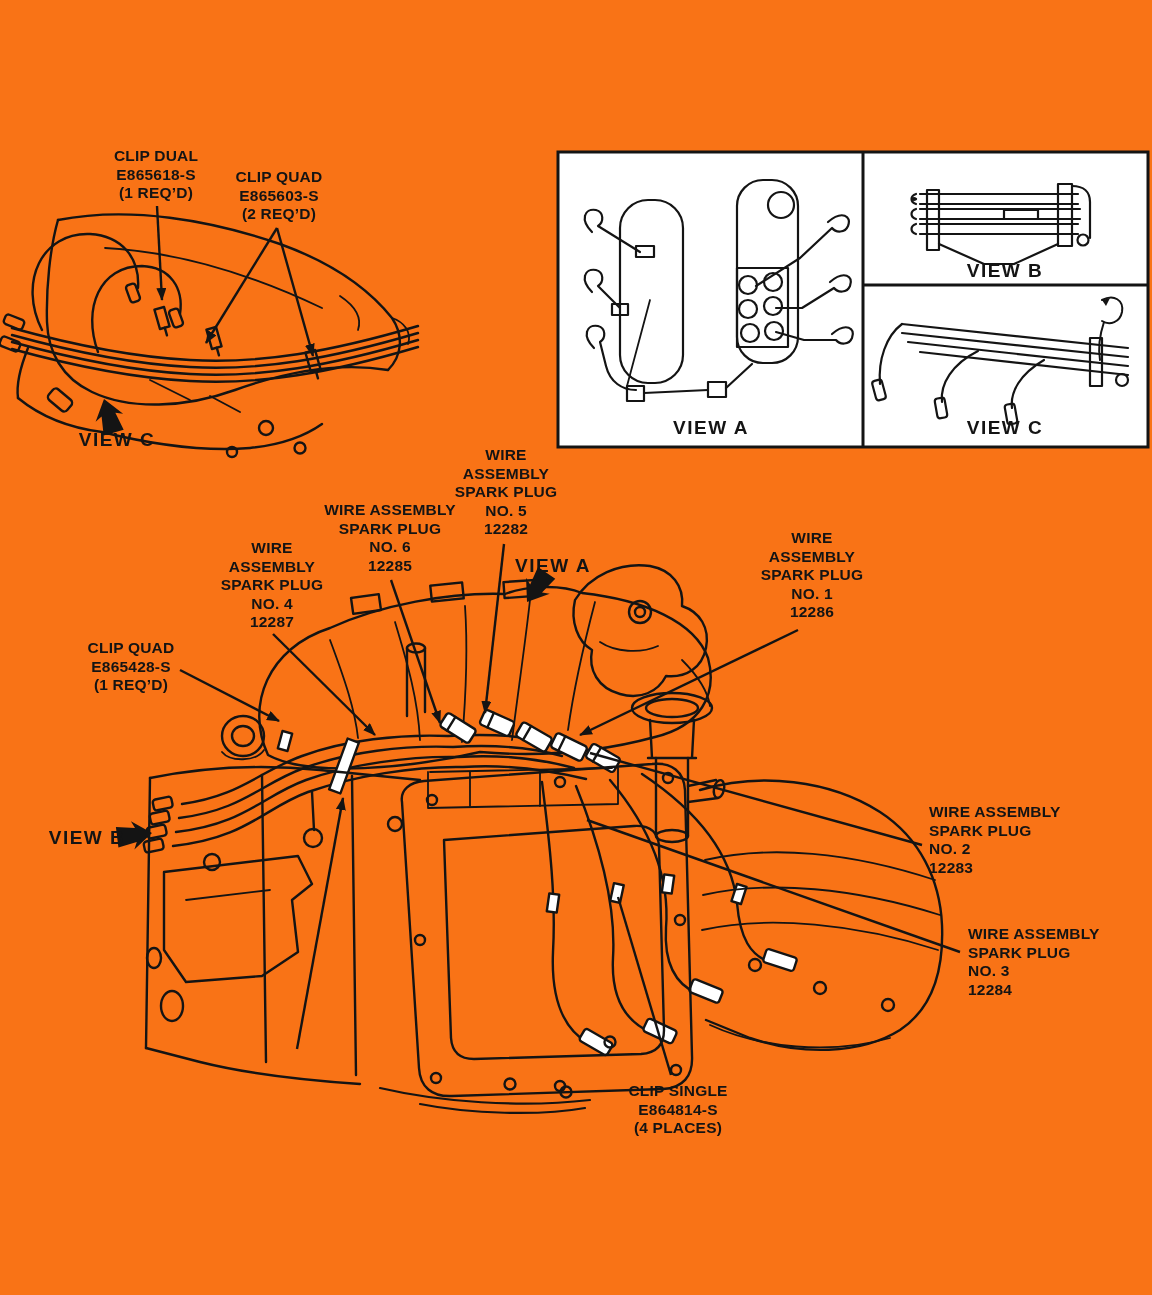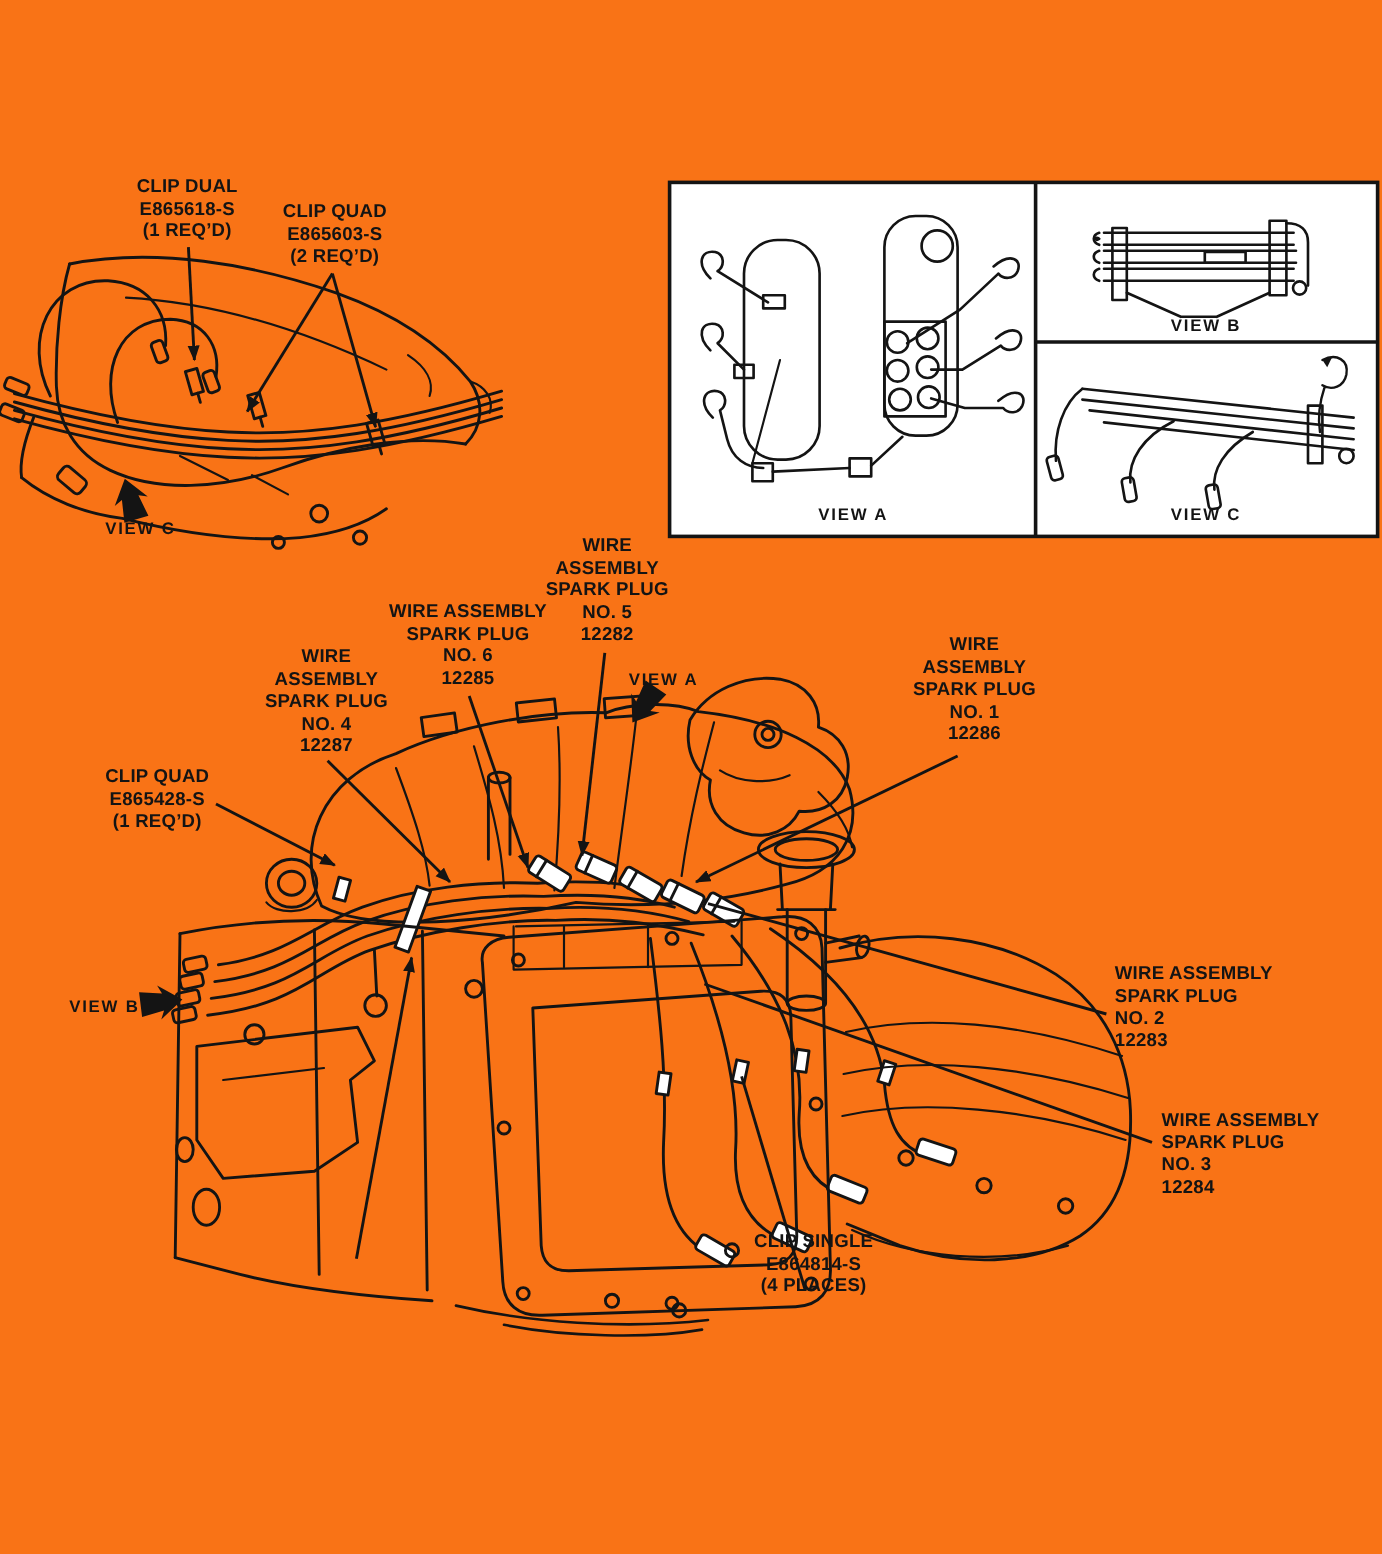--- a/index.html
+++ b/index.html
@@ -3,21 +3,21 @@
 <meta charset="utf-8">
 <style>
   html,body{margin:0;padding:0;background:#e8e8e8;}
   .page{position:relative;width:1152px;height:1295px;background:#f97316;overflow:hidden;
         font-family:Liberation Sans, sans-serif;}
   svg{position:absolute;left:0;top:0;}
   .callout{position:absolute;font-weight:bold;font-size:15.5px;line-height:18.5px;
            letter-spacing:.2px;color:#141414;text-align:center;transform:translateX(-50%);
            white-space:pre-line;}
   .callout.al{left:auto;text-align:left;transform:none;}
-  .viewlab{position:absolute;font-weight:bold;font-size:14px;line-height:20px;
+  .viewlab{position:absolute;font-weight:bold;font-size:19px;line-height:20px;
            letter-spacing:1.5px;color:#141414;white-space:nowrap;transform:translateX(-50%);}
 </style>
 </head>
 <body>
 
 <div class="page">
 
 <svg width="1152" height="1295" viewBox="0 0 1152 1295">
   <defs>
     <marker id="ah" markerWidth="16" markerHeight="14" refX="12" refY="5" orient="auto" markerUnits="userSpaceOnUse">
@@ -351,21 +351,21 @@
 E865428-S
 (1 REQ’D)</div>
 <div class="callout al" style="left:929px;top:803px;">WIRE ASSEMBLY
 SPARK PLUG
 NO. 2
 12283</div>
 <div class="callout al" style="left:968px;top:925px;">WIRE ASSEMBLY
 SPARK PLUG
 NO. 3
 12284</div>
-<div class="callout" style="left:678px;top:1026px;">CLIP SINGLE
+<div class="callout" style="left:678px;top:1082px;">CLIP SINGLE
 E864814-S
 (4 PLACES)</div>
 
 <div class="viewlab" style="left:117px;top:430px;">VIEW C</div>
 <div class="viewlab" style="left:553px;top:556px;">VIEW A</div>
 <div class="viewlab" style="left:87px;top:828px;">VIEW B</div>
 <div class="viewlab" style="left:711px;top:418px;">VIEW A</div>
 <div class="viewlab" style="left:1005px;top:261px;">VIEW B</div>
 <div class="viewlab" style="left:1005px;top:418px;">VIEW C</div>
 

